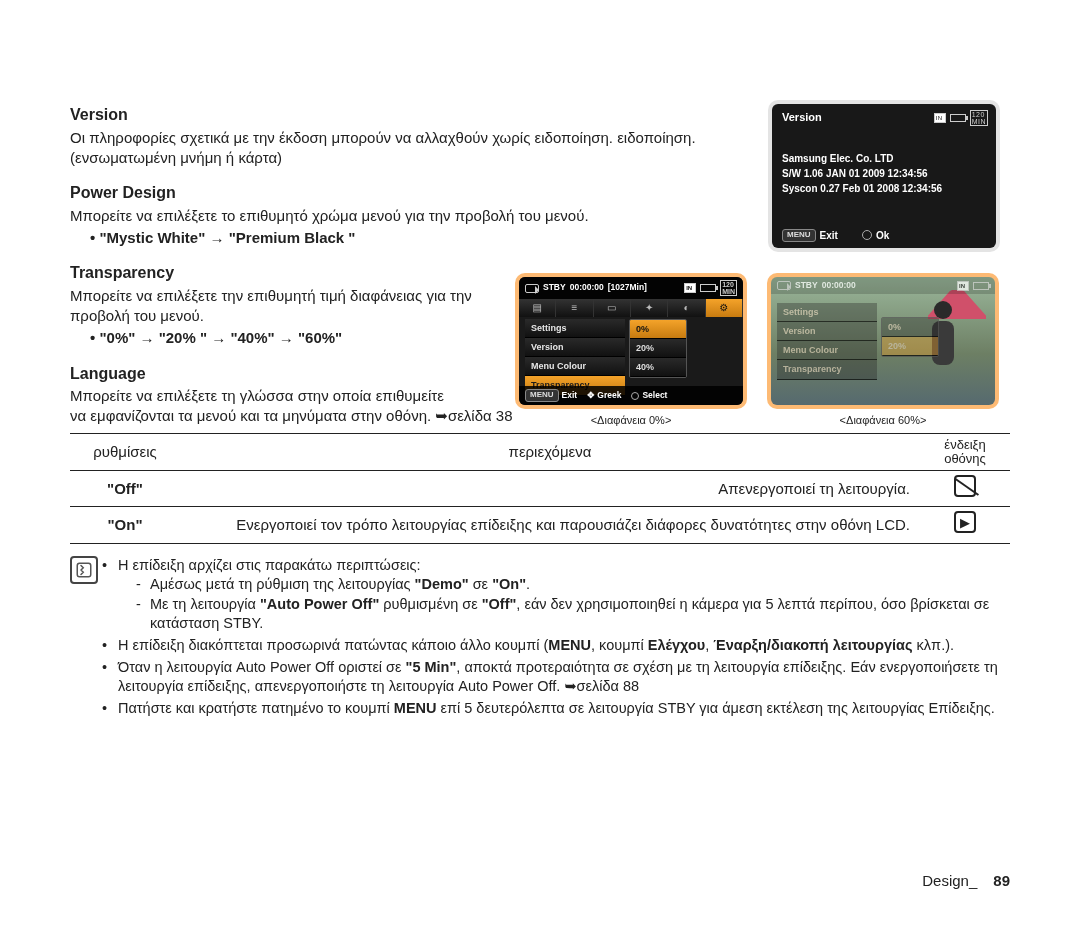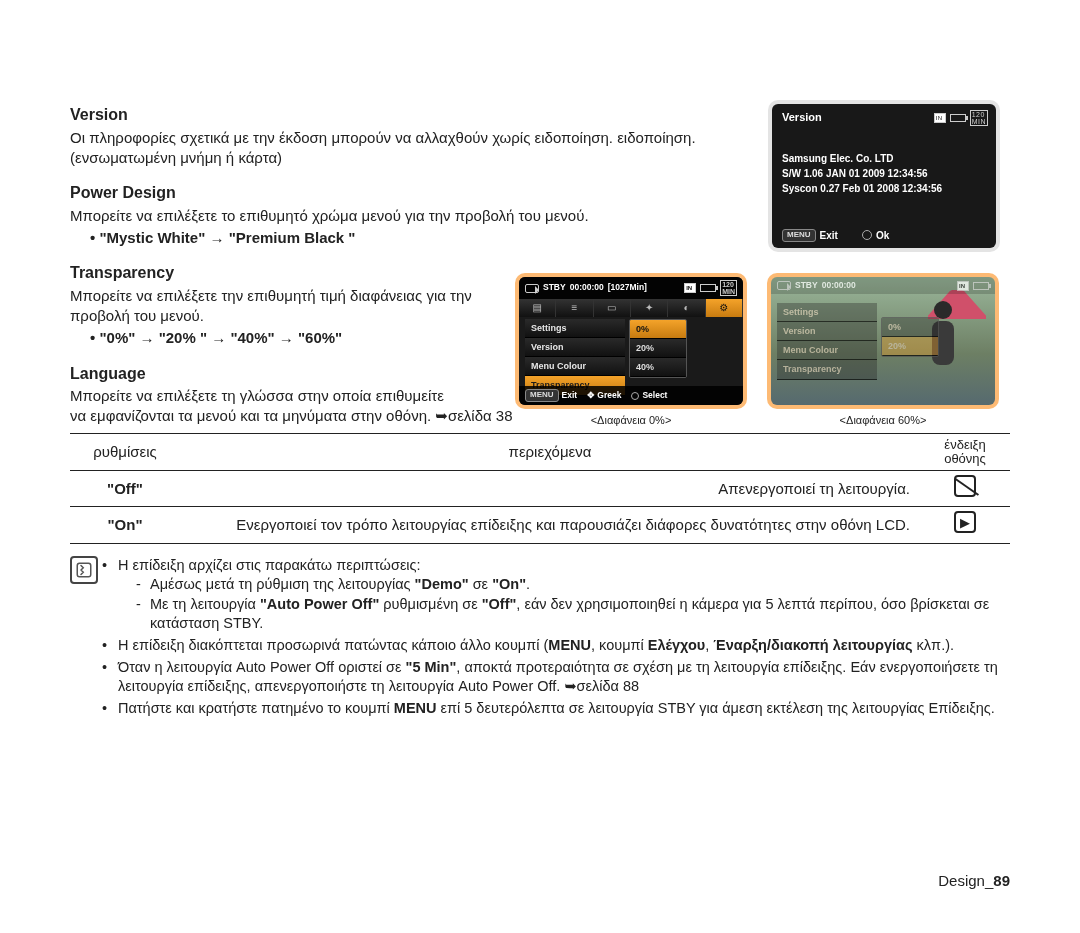--- a/index.html
+++ b/index.html
@@ -181,21 +181,21 @@
   }
   .note-list { list-style: none; padding-left: 0; font-size: 14.5px; }
   .note-list > li { position: relative; padding-left: 20px; margin-bottom: 2px; }
   .note-list > li::before { content:"•"; position:absolute; left:4px; }
   .note-sub { list-style:none; padding-left:18px; }
   .note-sub > li { position:relative; padding-left:14px; }
   .note-sub > li::before { content:"-"; position:absolute; left:0; }
   .page-num {
     position:absolute; bottom:42px; right:70px; font-size:15px;
   }
-  .page-num .n { font-weight:bold; }
+  .page-num .n { font-weight:bold;margin-left:16px; }
   .cam-icon { display:inline-block; width:14px;height:9px;border:1px solid #ccc;border-radius:2px;position:relative;}
   .cam-icon::after{content:"";position:absolute;right:-5px;top:1px;border:4px solid transparent;border-left-color:#ccc;}
   .card-icon{display:inline-block;width:12px;height:10px;border:1px solid #ccc;background:#fff;position:relative;}
   .card-icon::before{content:"IN";position:absolute;color:#111;font-size:6px;left:1px;top:0;}
   .batt-icon{display:inline-block;width:16px;height:8px;border:1px solid #ccc;position:relative;}
   .batt-icon::after{content:"";position:absolute;right:-3px;top:1px;width:2px;height:4px;background:#ccc;}
   .min-icon{font-size:7px;border:1px solid #ccc;padding:0 1px;line-height:1;color:#ccc;}
 </style>
 </head>
 <body>

